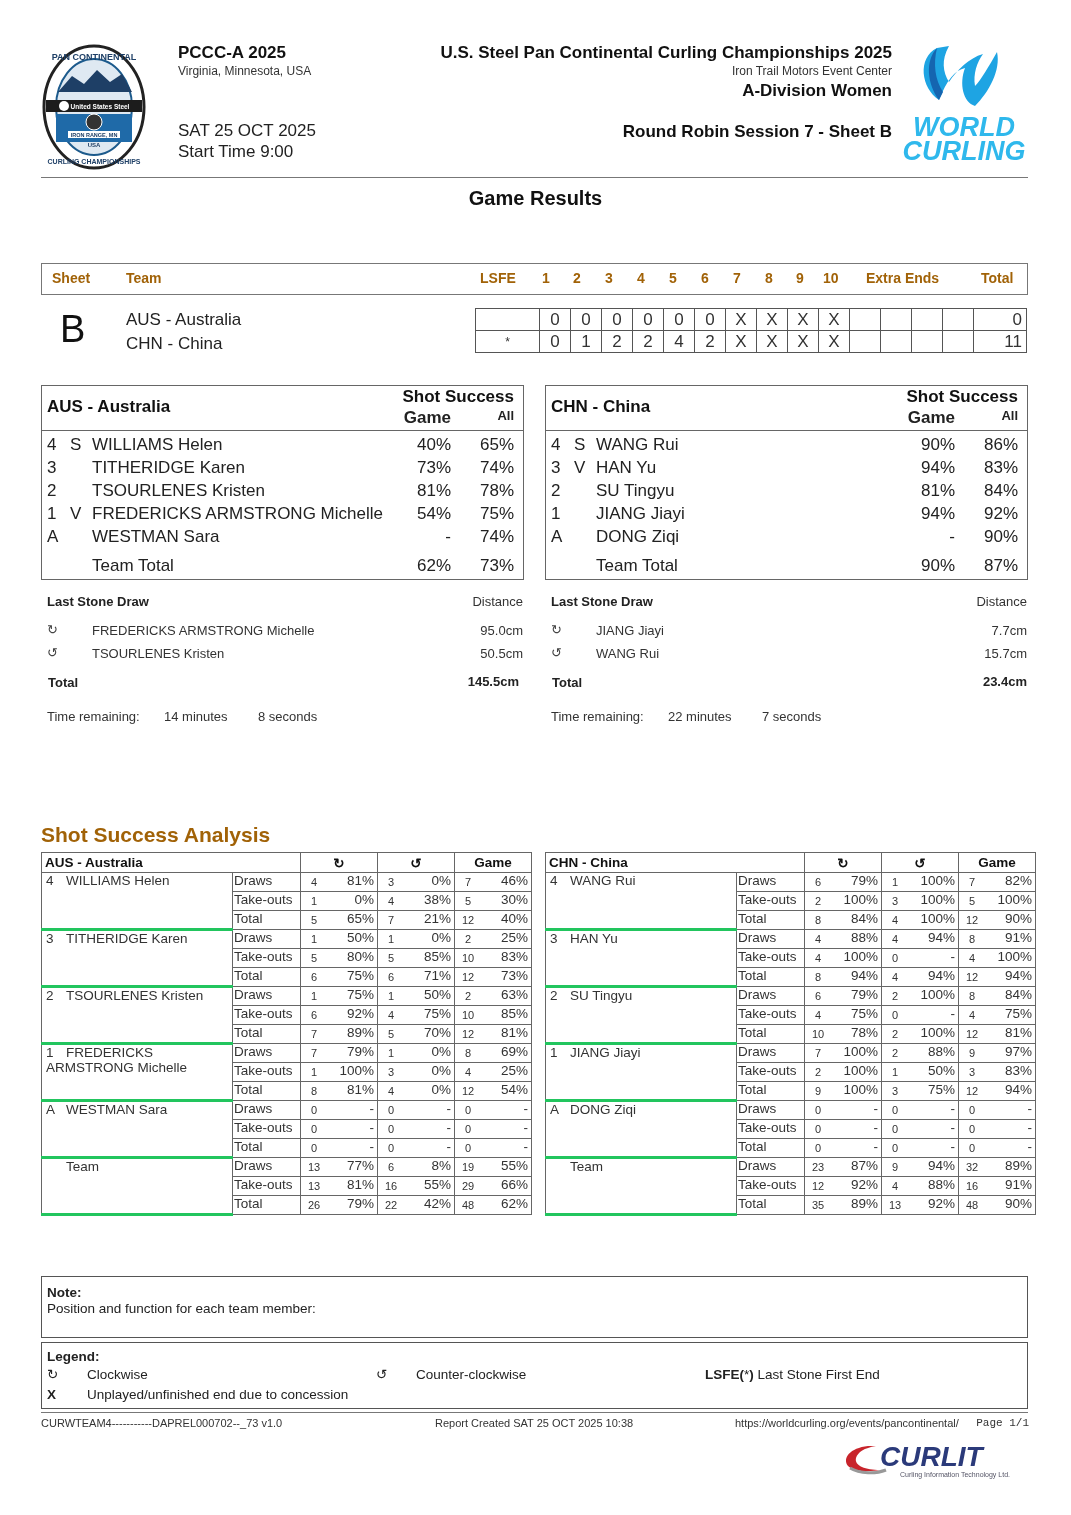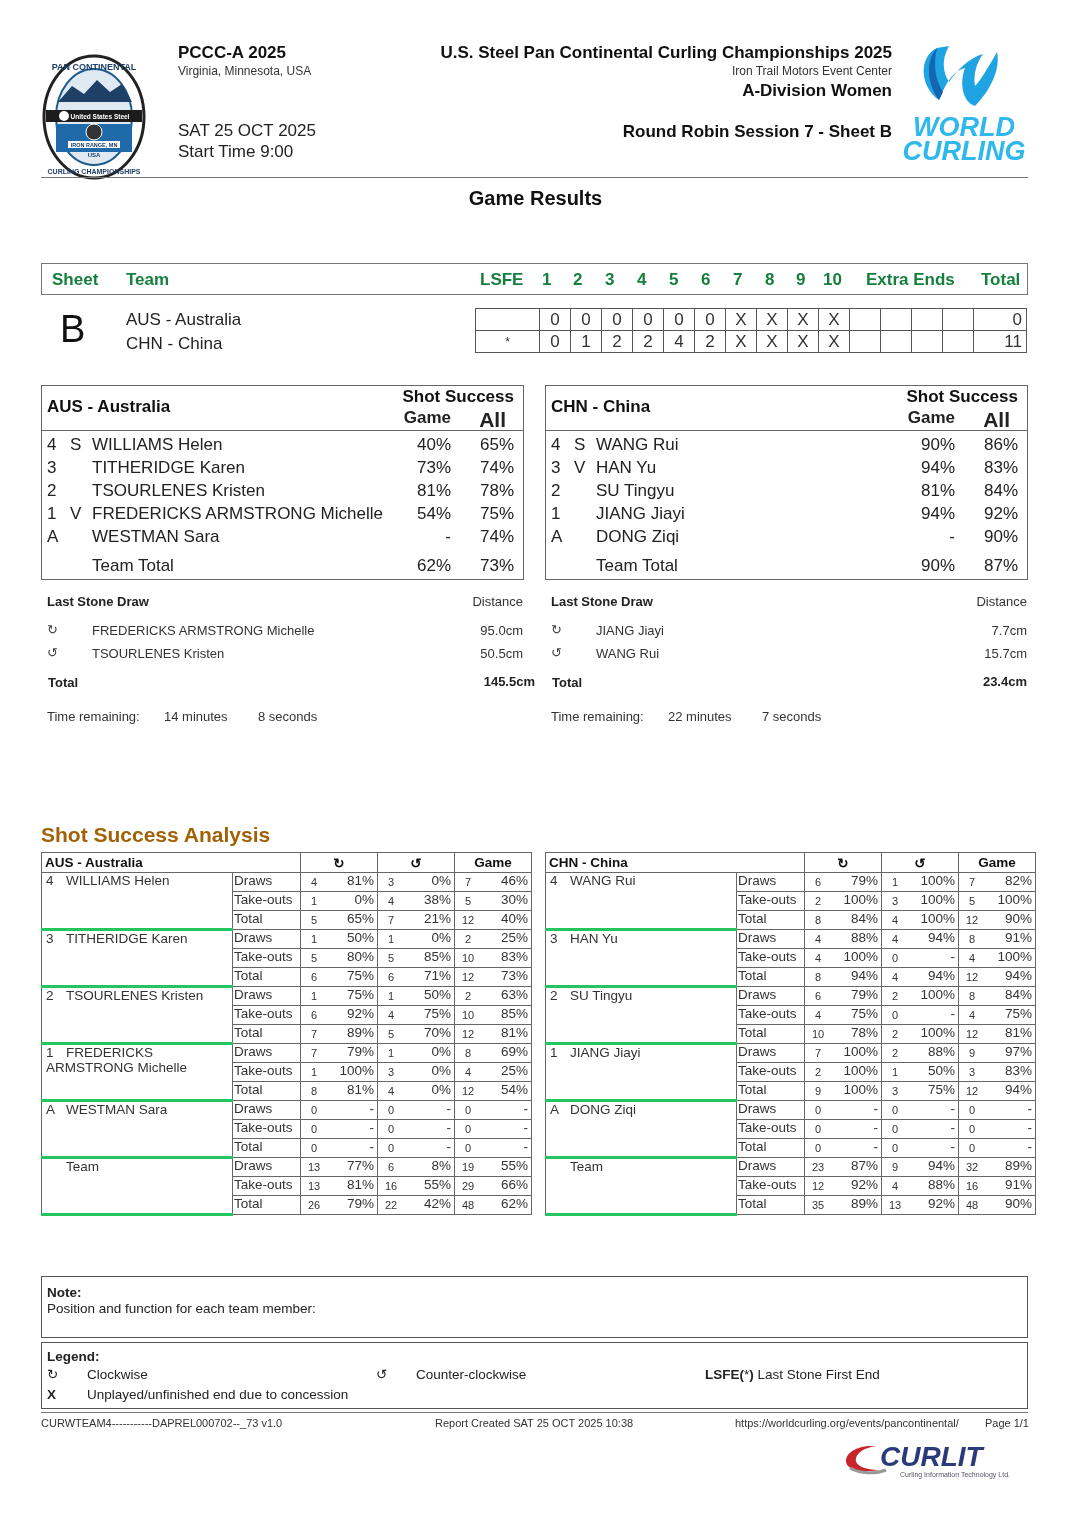--- a/index.html
+++ b/index.html
@@ -1,51 +1,51 @@
 <!DOCTYPE html>
 <html><head>
 <meta charset="utf-8">
 <style>
   html, body { margin:0; padding:0; background:#ffffff; }
   body { width:1071px; height:1515px; position:relative; font-family:"Liberation Sans", sans-serif; color:#222; overflow:hidden; }
   .abs { position:absolute; }
   
-  .logo-left { left:42px; top:54px; width:104px; height:126px; }
+  .logo-left { left:42px; top:44px; width:104px; height:126px; }
   .hdr-l1 { left:178px; top:43px; font-size:17px; font-weight:bold; color:#111; }
   .hdr-l2 { left:178px; top:64px; font-size:12px; color:#333; }
   .hdr-l3 { left:178px; top:121px; font-size:17px; color:#222; }
   .hdr-l4 { left:178px; top:142px; font-size:17px; color:#222;text-align:center; }
   .hdr-r { right:179px; text-align:right; }
   .hdr-r1 { top:43px; font-size:17px; font-weight:bold; color:#111; }
   .hdr-r2 { top:64px; font-size:12px; color:#333; }
   .hdr-r3 { top:81px; font-size:17px; font-weight:bold; color:#111; }
   .hdr-r4 { top:122px; font-size:17px; font-weight:bold; color:#111; }
   .logo-right { left:897px; top:40px; width:134px; height:124px; }
   .hr { left:41px; width:987px; height:0; border-top:1px solid #777; }
   .page-title { left:0; width:1071px; text-align:center; top:187px; font-size:20px; font-weight:bold; color:#111; }
 
   
   .score-head { left:41px; top:263px; width:985px; height:30px; border:1px solid #777; }
-  .score-head span { position:absolute; top:6px; font-size:17px; font-weight:bold; color:#15803d; }
+  .score-head span { position:absolute; top:6px; font-size:14px; font-weight:bold; color:#a16207; }
   .sheet-letter { left:60px; top:308px; font-size:38px; color:#111; }
   .team-line { left:126px; font-size:17px; color:#222; }
   table.score { position:absolute; left:475px; top:308px; border-collapse:collapse; }
   table.score td { border:1px solid #555; height:21px; padding:0; font-size:17px; text-align:center; color:#333; }
   table.score td.lsfe { width:63px; font-size:12px; }
   table.score td.end { width:30px; }
   table.score td.extra { width:30px; }
   table.score td.tot { width:48px; text-align:right; padding-right:4px; }
 
   
   .team-box { top:385px; width:481px; height:193px; border:1px solid #666; }
   .tb-head { position:absolute; left:0; top:0; width:100%; height:44px; border-bottom:1px solid #666; }
   .tb-name { position:absolute; left:5px; top:11px; font-size:17px; font-weight:bold; color:#111; }
   .tb-ss { position:absolute; right:9px; top:1px; font-size:17px; font-weight:bold; color:#111; text-align:right; }
   .tb-g { position:absolute; right:72px; top:22px; font-size:17px; font-weight:bold; }
-  .tb-a { position:absolute; right:17px; top:22px; font-size:21px; font-weight:bold; }
+  .tb-a { position:absolute; right:9px; top:22px; font-size:13px; font-weight:bold; }
   .tb-row { position:absolute; left:0; width:100%; height:23px; font-size:17px; color:#222; }
   .tb-row .pos { position:absolute; left:5px; }
   .tb-row .fn { position:absolute; left:28px; }
   .tb-row .nm { position:absolute; left:50px; white-space:nowrap; }
   .tb-row .g { position:absolute; right:72px; }
   .tb-row .a { position:absolute; right:9px; }
 
   
   .lsd { font-size:13px; color:#333; }
   .lsd-h { font-weight:bold; color:#222; }
@@ -274,21 +274,21 @@
 
 <div class="abs lsd lsd-h" style="left:47px; top:594px;">Last Stone Draw</div>
 <div class="abs lsd" style="right:548px; top:594px;">Distance</div>
 <div class="abs lsd rot-icon" style="left:47px; top:622px;">↻</div>
 <div class="abs lsd" style="left:92px; top:623px;">FREDERICKS ARMSTRONG Michelle</div>
 <div class="abs lsd" style="right:548px; top:623px;">95.0cm</div>
 <div class="abs lsd rot-icon" style="left:47px; top:645px;">↺</div>
 <div class="abs lsd" style="left:92px; top:646px;">TSOURLENES Kristen</div>
 <div class="abs lsd" style="right:548px; top:646px;">50.5cm</div>
 <div class="abs lsd lsd-h" style="left:48px; top:675px;">Total</div>
-<div class="abs lsd lsd-h" style="right:536px; top:674px;">145.5cm</div>
+<div class="abs lsd lsd-h" style="right:552px; top:674px;">145.5cm</div>
 <div class="abs lsd" style="left:47px; top:709px;">Time remaining:</div>
 <div class="abs lsd" style="left:164px; top:709px;">14 minutes</div>
 <div class="abs lsd" style="left:258px; top:709px;">8 seconds</div>
 
 <div class="abs lsd lsd-h" style="left:551px; top:594px;">Last Stone Draw</div>
 <div class="abs lsd" style="right:44px; top:594px;">Distance</div>
 <div class="abs lsd rot-icon" style="left:551px; top:622px;">↻</div>
 <div class="abs lsd" style="left:596px; top:623px;">JIANG Jiayi</div>
 <div class="abs lsd" style="right:44px; top:623px;">7.7cm</div>
 <div class="abs lsd rot-icon" style="left:551px; top:645px;">↺</div>
@@ -672,21 +672,21 @@
   <div style="position:absolute; left:374px; top:24px;">Counter-clockwise</div>
   <div style="position:absolute; left:663px; top:24px; white-space:nowrap;"><b>LSFE(</b><span>*</span><b>)</b><span> Last Stone First End</span></div>
   <div style="position:absolute; left:5px; top:44px; font-weight:bold;">X</div>
   <div style="position:absolute; left:45px; top:44px;">Unplayed/unfinished end due to concession</div>
 </div>
 
 <div class="abs hr" style="top:1412px;"></div>
 <div class="abs footer" style="left:41px;">CURWTEAM4-----------DAPREL000702--_73 v1.0</div>
 <div class="abs footer" style="left:435px;">Report Created  SAT 25 OCT 2025 10:38</div>
 <div class="abs footer" style="left:735px;">https://worldcurling.org/events/pancontinental/</div>
-<div class="abs footer" style="right:42px;">Page 1/1</div>
+<div class="abs footer" style="right:42px;font-family:Liberation Mono, monospace;">Page 1/1</div>
 
 <div class="abs" style="left:840px; top:1440px; width:190px; height:40px;">
   <svg width="190" height="40" viewBox="0 0 190 40">
     <path d="M28 6 C10 8 2 18 8 26 C14 32 30 32 40 30 C26 30 14 26 16 18 C18 12 24 8 36 6 Z" fill="#c8242b"></path>
     <path d="M10 28 C20 34 36 34 46 30" stroke="#999" stroke-width="3" fill="none"></path>
     <text x="40" y="26" font-size="28" font-weight="bold" font-style="italic" fill="#2b3a7a" font-family="Liberation Sans, sans-serif">CURLIT</text>
     <text x="60" y="37" font-size="7" fill="#556" font-family="Liberation Sans, sans-serif">Curling Information Technology Ltd.</text>
   </svg>
 </div>
 

